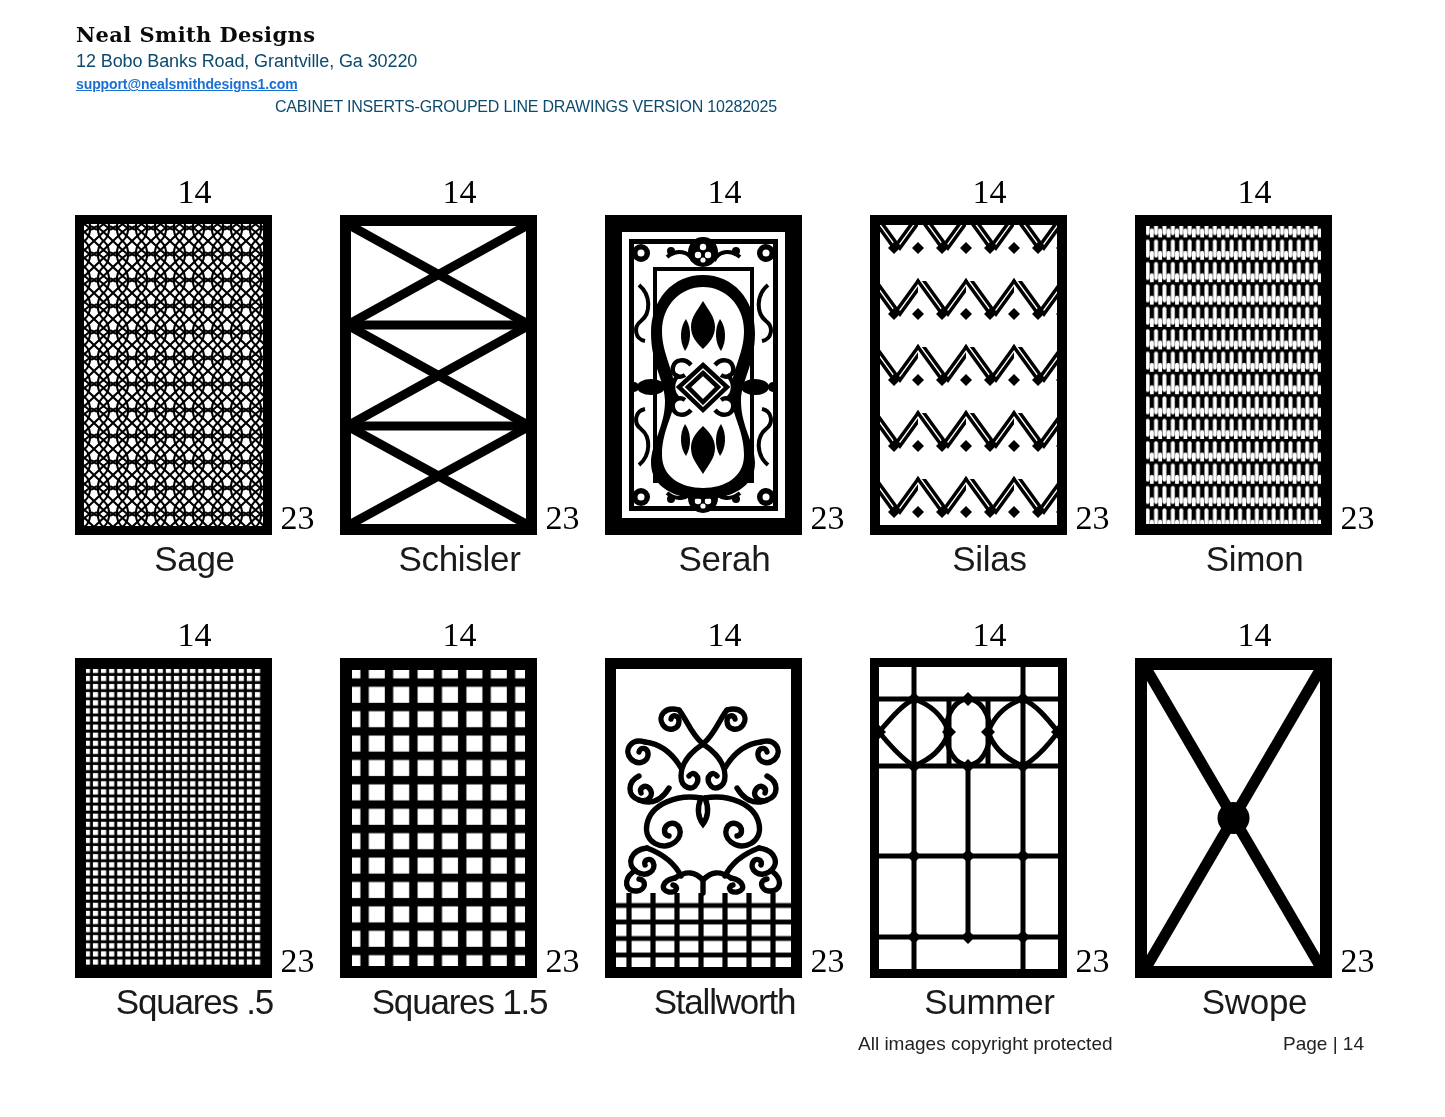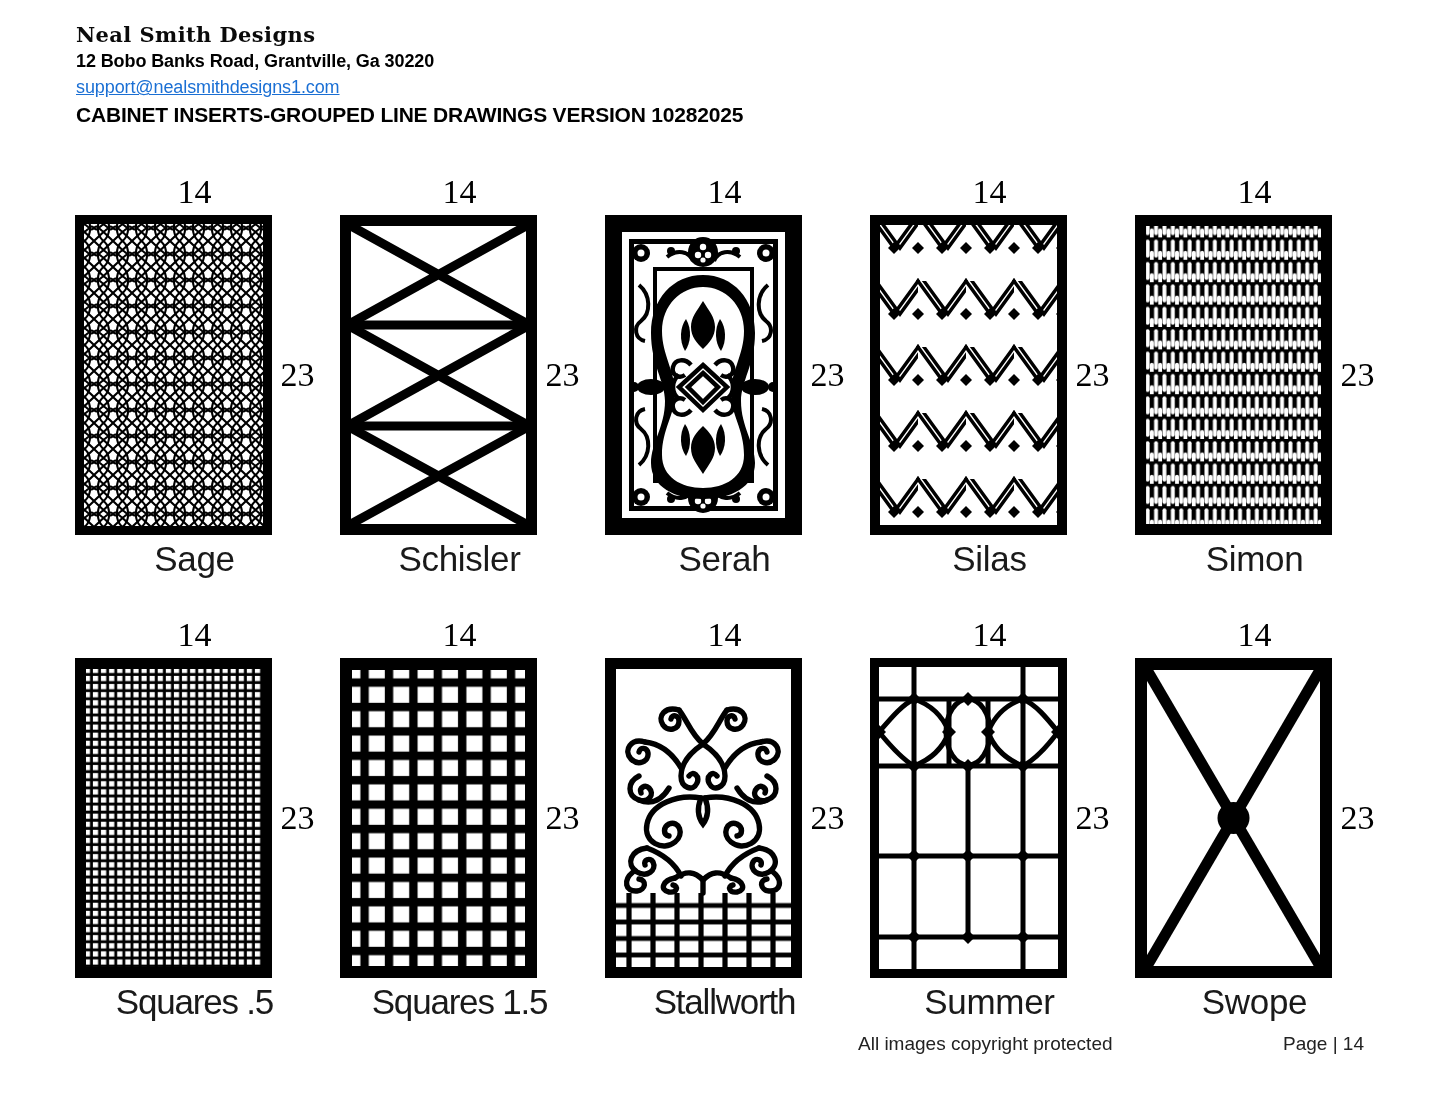--- a/index.html
+++ b/index.html
@@ -12,42 +12,42 @@
     overflow:hidden;
   }
   
   .header{position:absolute;left:76px;top:22px;width:900px;}
   .brand{
     font-family:"DejaVu Serif", serif;
     font-size:21px;font-weight:700;letter-spacing:.4px;
     line-height:1.25;color:#0a0a0a;
   }
   .addr,.phone,.doctitle{
-    font-size:18px;font-weight:700;line-height:1.45;color:#000000;
+    font-size:18px;font-weight:400;line-height:1.45;color:#0c4a6e;
     letter-spacing:-.1px;
   }
   .email{
     display:inline-block;
-    font-size:18px;font-weight:400;line-height:1.45;
+    font-size:14px;font-weight:700;line-height:1.45;
     color:#1a6fd4;text-decoration:underline;
     letter-spacing:-.1px;
   }
-  .doctitle{font-size:21px;letter-spacing:-.2px;}
+  .doctitle{font-size:16px;letter-spacing:-.2px;text-align:center;}
   
   .sheet{position:absolute;left:0;top:175px;width:1445px;}
   .row{display:flex;align-items:flex-start;}
   .row1{margin-left:62px;}
   .row2{margin-left:62px;margin-top:42px;}
   .cell{position:relative;width:265px;display:flex;flex-direction:column;align-items:center;}
   .topdim{
     font-family:"Liberation Serif", serif;
     font-size:34px;line-height:1;
     margin-bottom:6px;
   }
-  .panelwrap{position:relative;display:flex;align-items:center;}
+  .panelwrap{position:relative;display:flex;align-items:flex-end;}
   .sidedim{
     font-family:"Liberation Serif", serif;
     font-size:34px;line-height:1;
     margin-left:9px;
   }
   .panel{
     width:197px;height:320px;
     background:#ffffff;
     position:relative;
     box-sizing:border-box;

